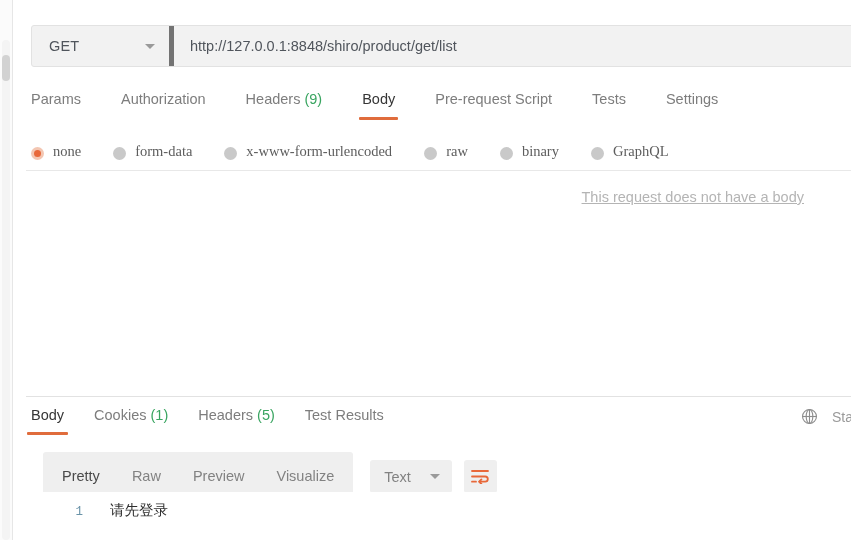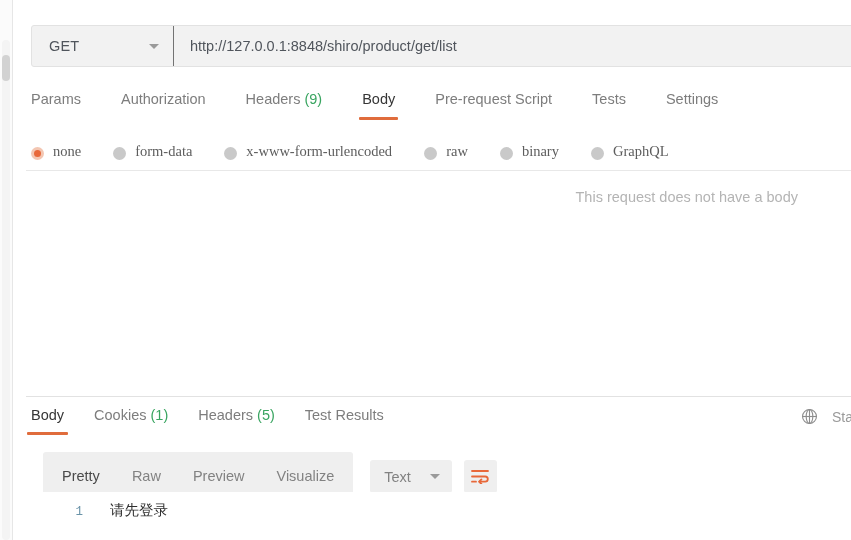--- a/index.html
+++ b/index.html
@@ -58,21 +58,21 @@
     border: 1px solid #e2e2e2;
     border-radius: 3px;
     box-sizing: border-box;
   }
   #method-select {
     width: 142px;
     display: flex;
     align-items: center;
     justify-content: space-between;
     padding: 0 14px 0 17px;
-    border-right: 1px solid #737373;
+    border-right: 5px solid #737373;
     box-sizing: border-box;
     cursor: pointer;
   }
   #method-label {
     font-size: 14.5px;
     color: #50555c;
     letter-spacing: .2px;
   }
   .caret {
     width: 0; height: 0;
@@ -171,24 +171,25 @@
 
   
   #req-body-area {
     position: absolute;
     left: 13px; top: 171px;
     width: 838px; height: 225px;
     background: #ffffff;
   }
   #no-body-msg {
     position: absolute;
-    right: 66px; top: 18px;
+    right: 60px; top: 18px;
     font-size: 14.5px;
     color: #b4b4b4;
     white-space: nowrap;
+    text-decoration: underline;
   }
 
   
   #resp-divider {
     position: absolute;
     left: 13px; top: 396px;
     width: 838px; height: 1px;
     background: #e2e2e2;
   }
 

